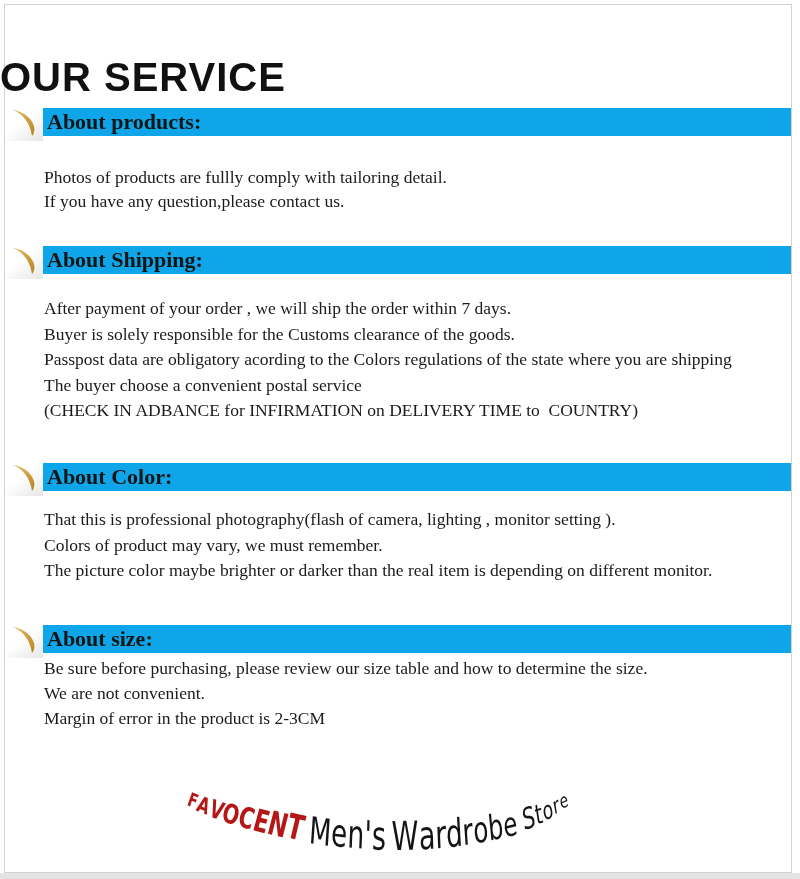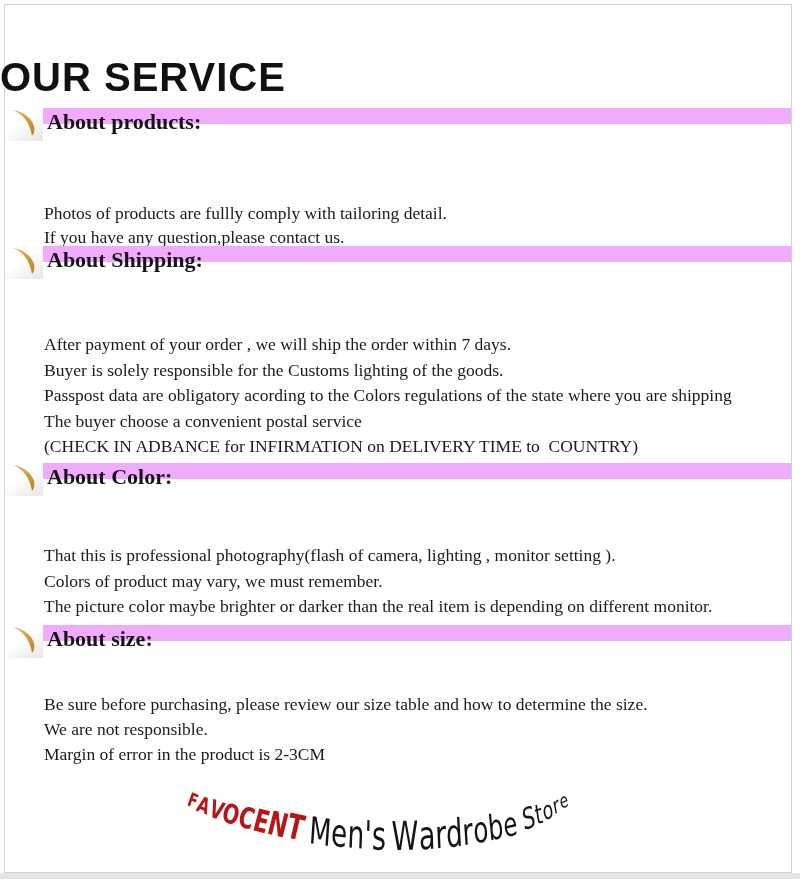--- a/index.html
+++ b/index.html
@@ -26,43 +26,42 @@
     position: absolute;
     top: 28px; left: 0; right: 20px;
     font-family: "Liberation Sans", "DejaVu Sans", sans-serif;
     font-weight: bold;
     font-size: 40px;
     letter-spacing: 1px;
     color: #111;
   }
   .bar {
     position: absolute;
-    left: 7px; width: 784px; height: 16px;
-    background: #f0abfc;
+    left: 7px; width: 784px; height: 28px;
+    background: #0ea5e9;
   }
   .swoosh-box {
     position: absolute;
     left: 0px; top: -3px;
     width: 36px; height: 36px;
     background: linear-gradient(145deg, #ffffff 45%, #e6e6e6 100%);
   }
   .swoosh-box svg { position: absolute; left: 4px; top: 3px; }
   .bar-label {
     position: absolute;
     left: 40px; top: 0;
     line-height: 28px;
     font-weight: bold;
     font-size: 22px;
     color: #151515;
   }
   .para {
     position: absolute;
     left: 44px; right: 4px;
     font-size: 17.5px;
-    margin-top: 36px;
   }
   .line { white-space: pre; }
   .bar-products { top: 108px; }
   .bar-shipping { top: 246px; }
   .bar-color    { top: 463px; }
   .bar-size     { top: 613px; margin-top: 12px; }
   .para-products { top: 165px; line-height: 24px; }
   .para-shipping { top: 296px; line-height: 25.6px; }
   .para-color    { top: 507px; line-height: 25.5px; }
   .para-size     { top: 656px; line-height: 25px; }
@@ -107,21 +106,21 @@
 <div class="bar bar-shipping">
   <span class="swoosh-box">
     <svg width="28" height="31" viewBox="0 0 28 31">
       <path d="M2 2 C 12 6, 19 15, 21 28 C 23 26, 24 22, 23 18 C 20 9, 11 3, 2 2 Z" fill="url(#g1)"></path>
     </svg>
   </span>
   <span class="bar-label">About Shipping:</span>
 </div>
 <div class="para para-shipping">
   <div class="line">After payment of your order , we will ship the order within 7 days.</div>
-  <div class="line">Buyer is solely responsible for the Customs lighting of the goods.</div>
+  <div class="line">Buyer is solely responsible for the Customs clearance of the goods.</div>
   <div class="line">Passpost data are obligatory acording to the Colors regulations of the state where you are shipping</div>
   <div class="line">The buyer choose a convenient postal service</div>
   <div class="line">(CHECK IN ADBANCE for INFIRMATION on DELIVERY TIME to  COUNTRY)</div>
 </div>
 
 <div class="bar bar-color">
   <span class="swoosh-box">
     <svg width="28" height="31" viewBox="0 0 28 31">
       <path d="M2 2 C 12 6, 19 15, 21 28 C 23 26, 24 22, 23 18 C 20 9, 11 3, 2 2 Z" fill="url(#g1)"></path>
     </svg>
@@ -137,19 +136,19 @@
 <div class="bar bar-size">
   <span class="swoosh-box">
     <svg width="28" height="31" viewBox="0 0 28 31">
       <path d="M2 2 C 12 6, 19 15, 21 28 C 23 26, 24 22, 23 18 C 20 9, 11 3, 2 2 Z" fill="url(#g1)"></path>
     </svg>
   </span>
   <span class="bar-label">About size:</span>
 </div>
 <div class="para para-size">
   <div class="line">Be sure before purchasing, please review our size table and how to determine the size.</div>
-  <div class="line">We are not responsible.</div>
+  <div class="line">We are not convenient.</div>
   <div class="line">Margin of error in the product is 2-3CM</div>
 </div>
 
 <div class="logo"><span style="font-size: 20px; transform: translateY(-12.5px) rotate(16deg); color: rgb(181, 22, 22); font-weight: bold; font-style: italic;">F</span><span style="font-size: 22.8px; transform: translateY(-6.6px) rotate(14.9deg); color: rgb(181, 22, 22); font-weight: bold; font-style: italic;">A</span><span style="font-size: 25.3px; transform: translateY(-1.2px) rotate(13.7deg); color: rgb(181, 22, 22); font-weight: bold; font-style: italic;">V</span><span style="font-size: 27.7px; transform: translateY(3.8px) rotate(12.6deg); color: rgb(181, 22, 22); font-weight: bold; font-style: italic;">O</span><span style="font-size: 29.8px; transform: translateY(8.3px) rotate(11.4deg); color: rgb(181, 22, 22); font-weight: bold; font-style: italic;">C</span><span style="font-size: 31.7px; transform: translateY(12.4px) rotate(10.3deg); color: rgb(181, 22, 22); font-weight: bold; font-style: italic;">E</span><span style="font-size: 33.5px; transform: translateY(16.1px) rotate(9.1deg); color: rgb(181, 22, 22); font-weight: bold; font-style: italic;">N</span><span style="font-size: 35px; transform: translateY(19.4px) rotate(8deg); color: rgb(181, 22, 22); font-weight: bold; font-style: italic;">T</span><span style="font-size: 36.3px; transform: translateY(22.2px) rotate(6.9deg); width: 8px; color: rgb(20, 20, 20);"> </span><span style="font-size: 37.4px; transform: translateY(24.6px) rotate(5.7deg); color: rgb(20, 20, 20);">M</span><span style="font-size: 38.4px; transform: translateY(26.5px) rotate(4.6deg); color: rgb(20, 20, 20);">e</span><span style="font-size: 39.1px; transform: translateY(28px) rotate(3.4deg); color: rgb(20, 20, 20);">n</span><span style="font-size: 39.6px; transform: translateY(29.1px) rotate(2.3deg); color: rgb(20, 20, 20);">'</span><span style="font-size: 39.9px; transform: translateY(29.8px) rotate(1.1deg); color: rgb(20, 20, 20);">s</span><span style="font-size: 40px; transform: translateY(30px) rotate(0deg); width: 8.8px; color: rgb(20, 20, 20);"> </span><span style="font-size: 39.9px; transform: translateY(29.8px) rotate(-1.1deg); color: rgb(20, 20, 20);">W</span><span style="font-size: 39.6px; transform: translateY(29.1px) rotate(-2.3deg); color: rgb(20, 20, 20);">a</span><span style="font-size: 39.1px; transform: translateY(28px) rotate(-3.4deg); color: rgb(20, 20, 20);">r</span><span style="font-size: 38.4px; transform: translateY(26.5px) rotate(-4.6deg); color: rgb(20, 20, 20);">d</span><span style="font-size: 37.4px; transform: translateY(24.6px) rotate(-5.7deg); color: rgb(20, 20, 20);">r</span><span style="font-size: 36.3px; transform: translateY(22.2px) rotate(-6.9deg); color: rgb(20, 20, 20);">o</span><span style="font-size: 35px; transform: translateY(19.4px) rotate(-8deg); color: rgb(20, 20, 20);">b</span><span style="font-size: 33.5px; transform: translateY(16.1px) rotate(-9.1deg); color: rgb(20, 20, 20);">e</span><span style="font-size: 31.7px; transform: translateY(12.4px) rotate(-10.3deg); width: 7px; color: rgb(20, 20, 20);"> </span><span style="font-size: 29.8px; transform: translateY(8.3px) rotate(-11.4deg); color: rgb(20, 20, 20);">S</span><span style="font-size: 27.7px; transform: translateY(3.8px) rotate(-12.6deg); color: rgb(20, 20, 20);">t</span><span style="font-size: 25.3px; transform: translateY(-1.2px) rotate(-13.7deg); color: rgb(20, 20, 20);">o</span><span style="font-size: 22.8px; transform: translateY(-6.6px) rotate(-14.9deg); color: rgb(20, 20, 20);">r</span><span style="font-size: 20px; transform: translateY(-12.5px) rotate(-16deg); color: rgb(20, 20, 20);">e</span></div>
 
 <div class="bottom-strip"></div>
 
 </body></html>

